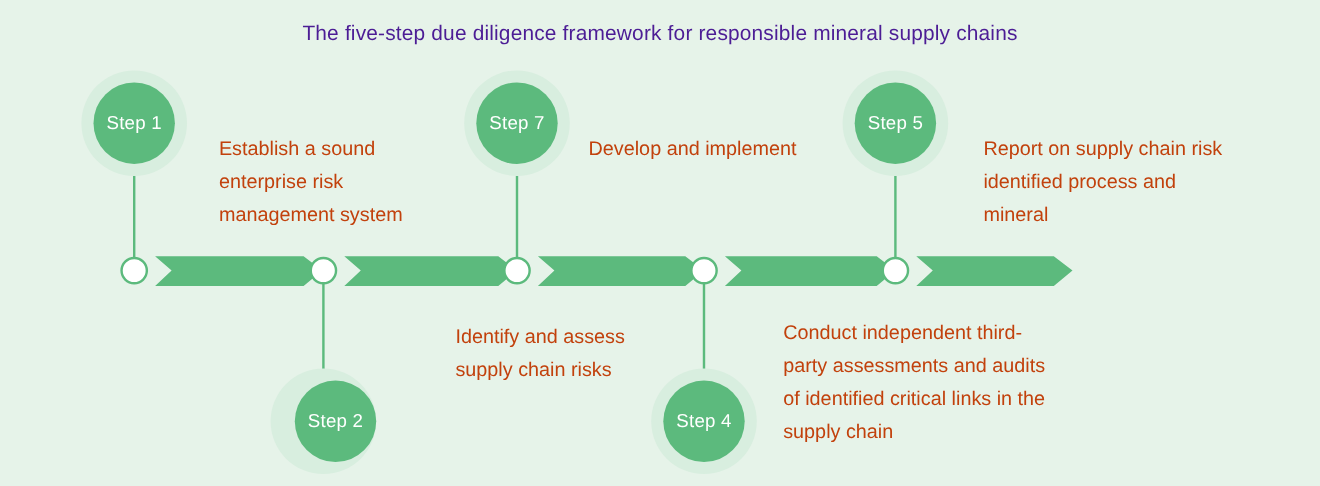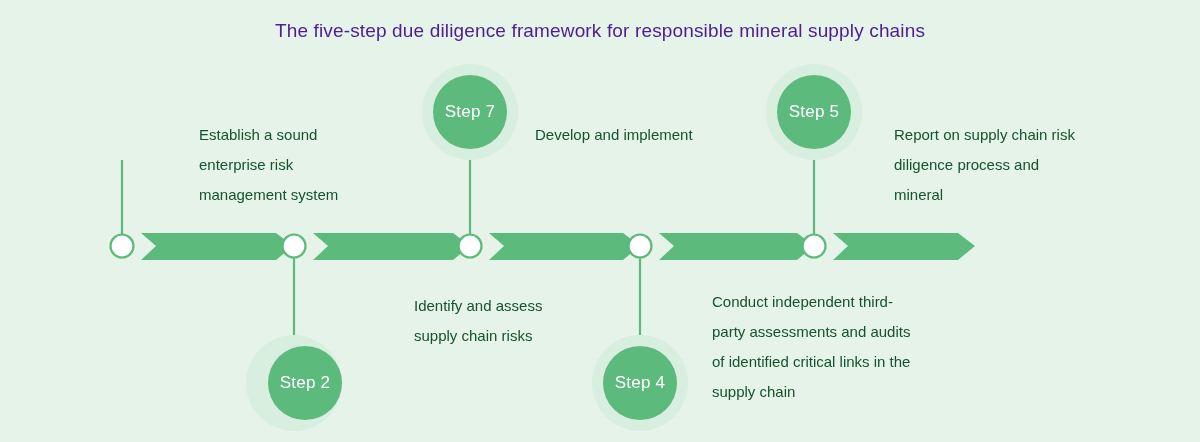--- a/index.html
+++ b/index.html
@@ -66,23 +66,23 @@
   .step-marker .disc-label {
     color: #ffffff;
     font-size: 17px;
     white-space: nowrap;
     letter-spacing: 0.2px;
   }
 
   
   .desc {
     position: absolute;
-    font-size: 15px;
+    font-size: 18px;
     line-height: 30px;
-    color: #14532d;
+    color: #c2410c;
   }
   .desc .line {
     display: block;
     white-space: nowrap;
   }
 </style>
 </head>
 <body>
 
 <div id="infographic">
@@ -103,20 +103,25 @@
     <polygon points="659,233 797,233 814,246 797,260 659,260 674,246" fill="#5cba7d"></polygon>
     <polygon points="833,233 958,233 975,246 958,260 833,260 848,246" fill="#5cba7d"></polygon>
 
     <circle cx="122" cy="246" r="11.5" fill="#ffffff" stroke="#5cba7d" stroke-width="2.2"></circle>
     <circle cx="294" cy="246" r="11.5" fill="#ffffff" stroke="#5cba7d" stroke-width="2.2"></circle>
     <circle cx="470" cy="246" r="11.5" fill="#ffffff" stroke="#5cba7d" stroke-width="2.2"></circle>
     <circle cx="640" cy="246" r="11.5" fill="#ffffff" stroke="#5cba7d" stroke-width="2.2"></circle>
     <circle cx="814" cy="246" r="11.5" fill="#ffffff" stroke="#5cba7d" stroke-width="2.2"></circle>
   </svg>
 
+  <div class="step-marker" style="left:74px; top:64px;">
+    <div class="disc">
+      <span class="disc-label">Step 1</span>
+    </div>
+  </div>
   <div class="desc" style="left:199px; top:120px;">
     <span class="line">Establish a sound</span>
     <span class="line">enterprise risk</span>
     <span class="line">management system</span>
   </div>
 
   <div class="step-marker" style="left:246px; top:335px;justify-content:flex-end;">
     <div class="disc">
       <span class="disc-label">Step 2</span>
     </div>
@@ -147,17 +152,17 @@
     <span class="line">supply chain</span>
   </div>
 
   <div class="step-marker" style="left:766px; top:64px;">
     <div class="disc">
       <span class="disc-label">Step 5</span>
     </div>
   </div>
   <div class="desc" style="left:894px; top:120px;">
     <span class="line">Report on supply chain risk</span>
-    <span class="line">diligence process and</span>
+    <span class="line">identified process and</span>
     <span class="line">mineral</span>
   </div>
 
 </div>
 
 </body></html>

